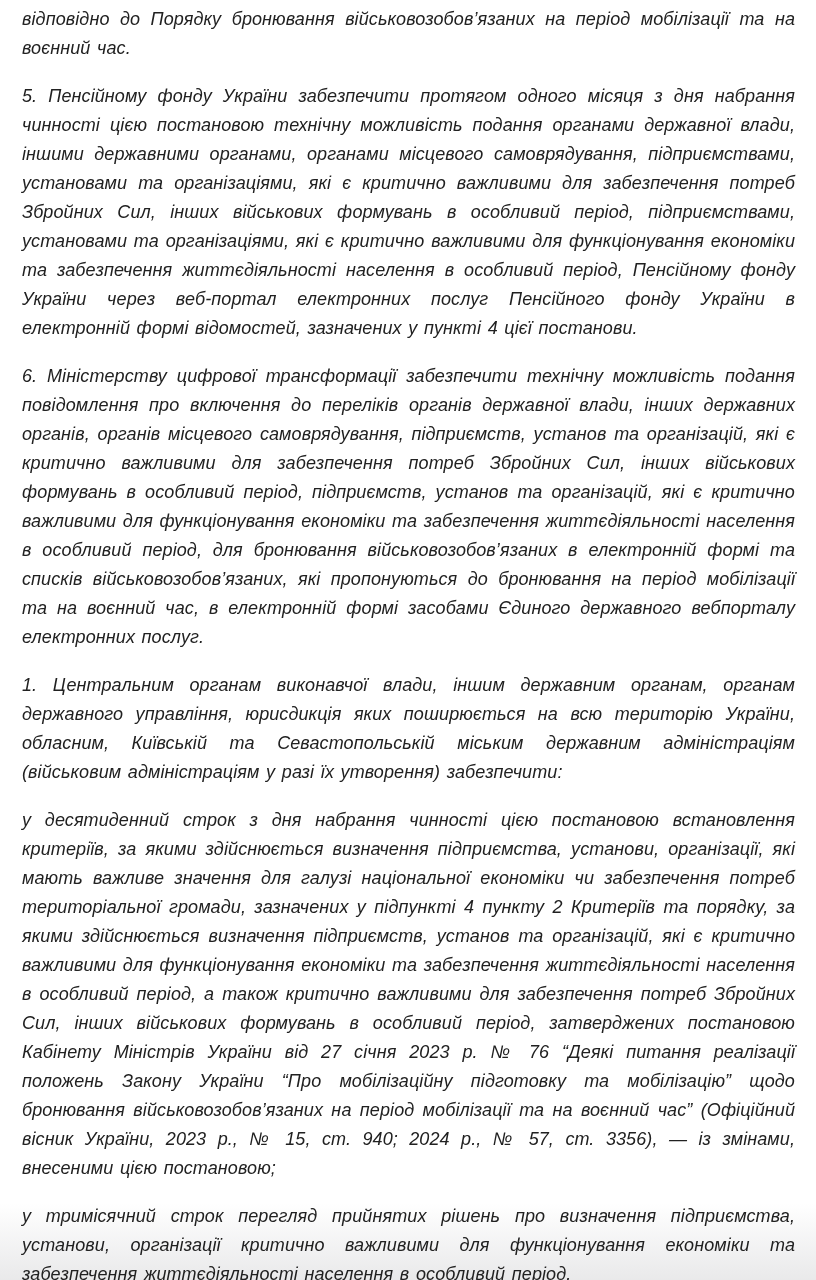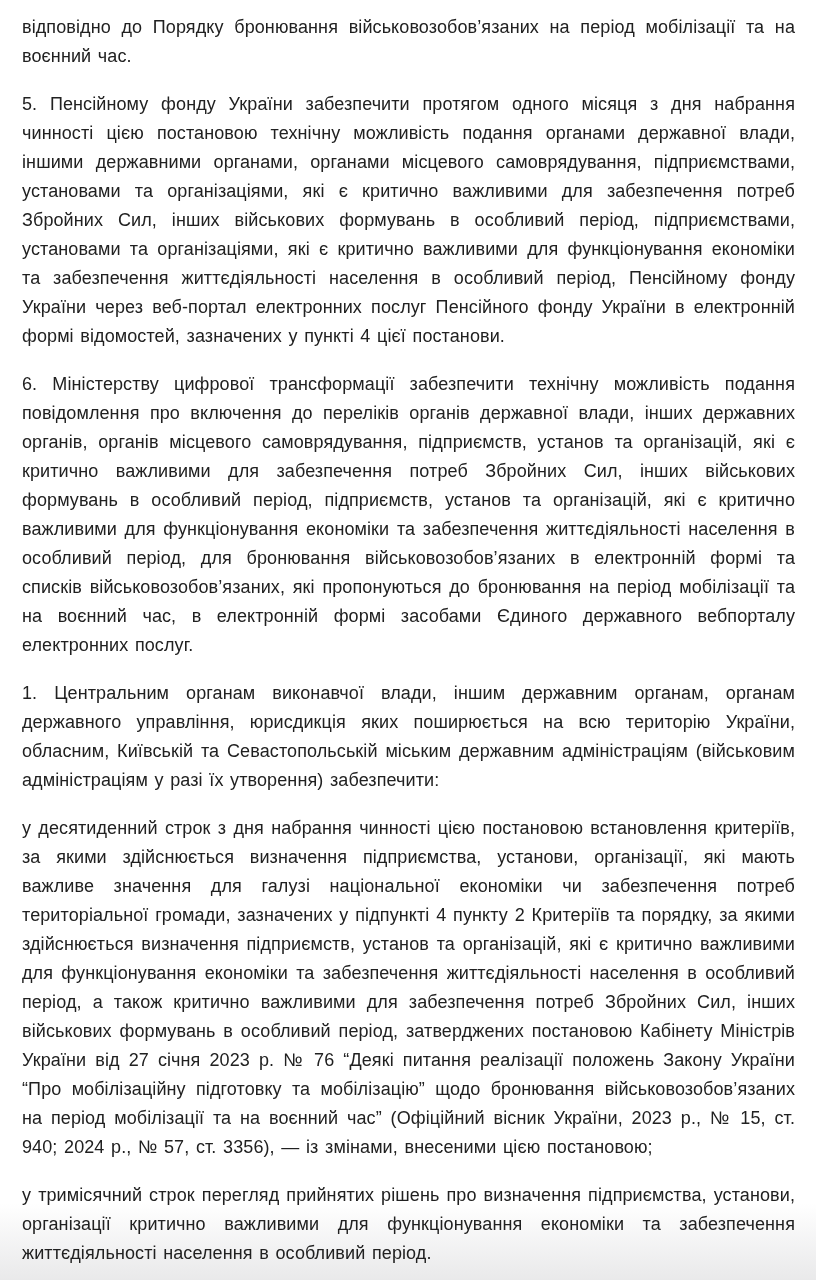--- a/index.html
+++ b/index.html
@@ -20,23 +20,24 @@
     font-size: 18px;
     font-weight: 400;
     line-height: 29px;
     color: #212121;
     text-align: justify;
     letter-spacing: 0.1px;
     word-spacing: 1.5px;
     -webkit-font-smoothing: antialiased;
   }
   .page p {
-    margin: 12px 0 19px 0;
+    margin: 4px 0 19px 0;
     text-align: justify;
     text-justify: inter-word;
+    font-style: italic;
   }
   .page p:last-child {
     margin-bottom: 0;
   }
 </style>
 </head>
 <body>
 
 <div class="page">
   <p>відповідно до Порядку бронювання військовозобов’язаних на період мобілізації та на воєнний час.</p>

